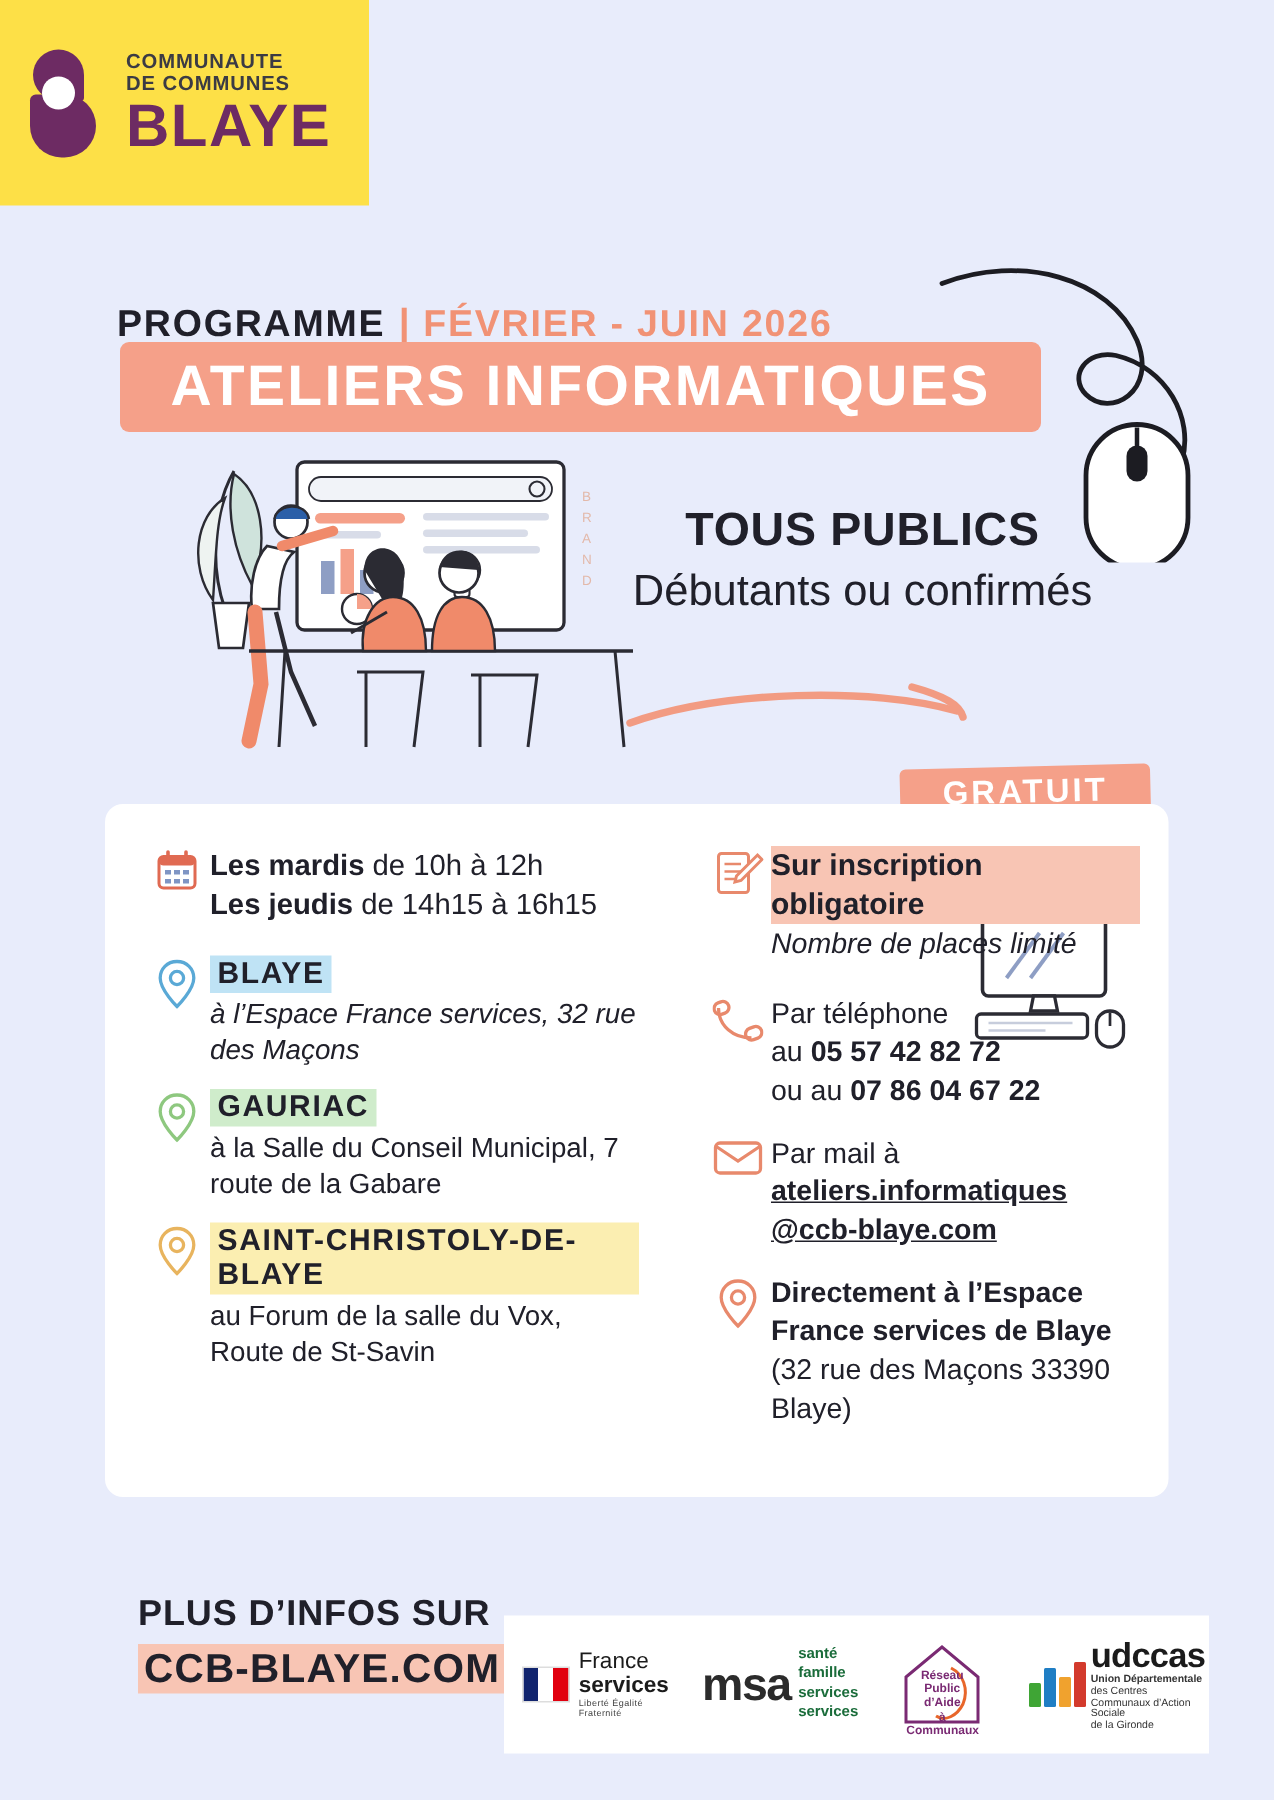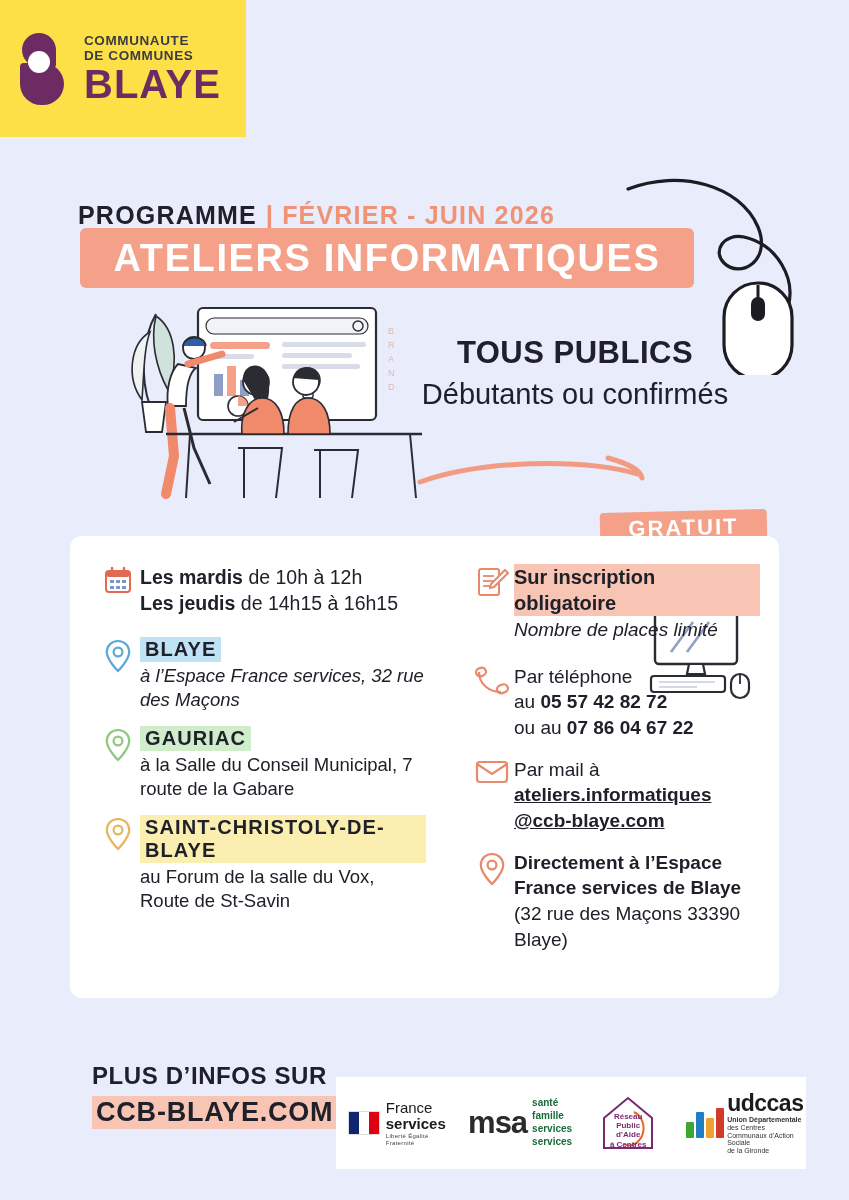--- a/index.html
+++ b/index.html
@@ -656,21 +656,21 @@
 
     <div class="rpa-logo">
       <svg width="78" height="62" viewBox="0 0 78 62">
         <path d="M14 26 L38 6 L62 26 L62 56 L14 56 Z" fill="none" stroke="#7a2a73" stroke-width="2"></path>
         <path d="M44 20 C52 24, 56 34, 52 44 C48 52, 40 56, 34 52" fill="none" stroke="#e8662a" stroke-width="2"></path>
       </svg>
       <div class="rpa-txt">
         <div>Réseau</div>
         <div>Public</div>
         <div>d’Aide</div>
-        <div>à Centres</div>
+        <div>à Communaux</div>
       </div>
     </div>
 
     <div class="udc-logo">
       <div class="udc-mark">
         <i style="height:16px;background:#3fa535"></i>
         <i style="height:26px;background:#1f7ec4"></i>
         <i style="height:20px;background:#f0a22e"></i>
         <i style="height:30px;background:#d33a2c"></i>
       </div>

